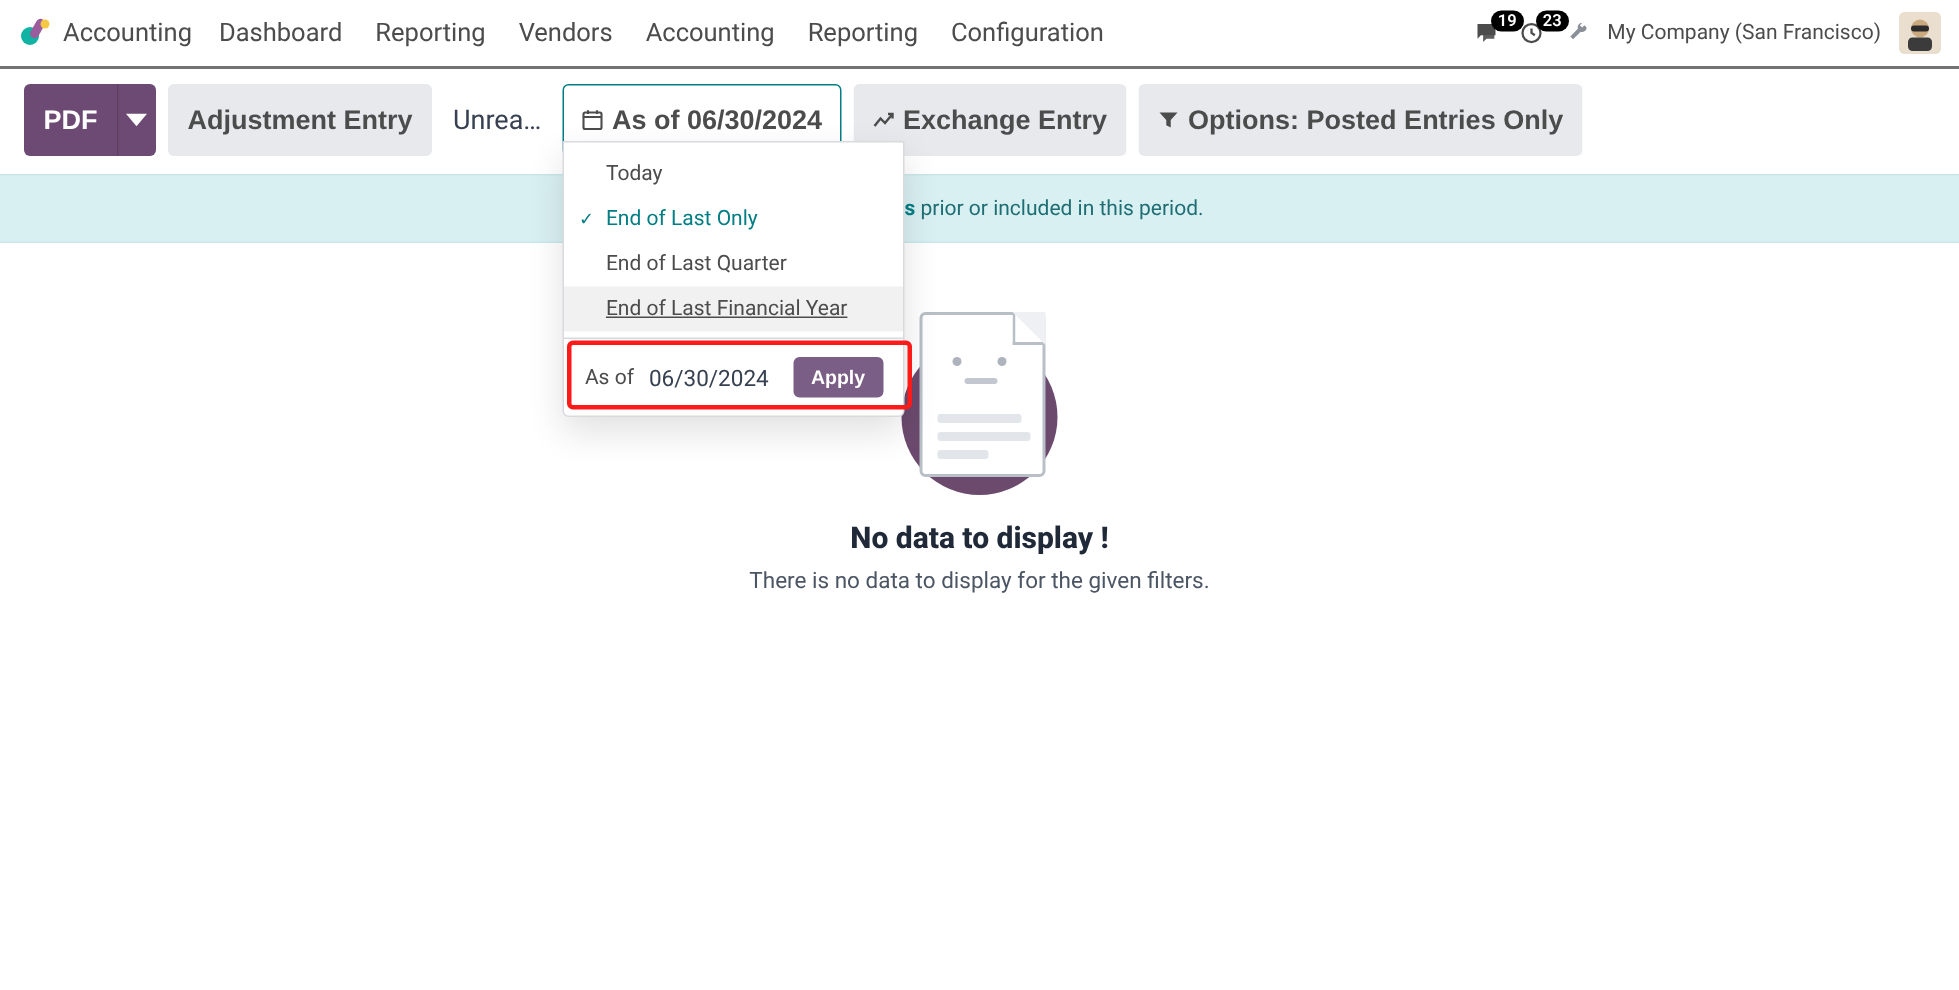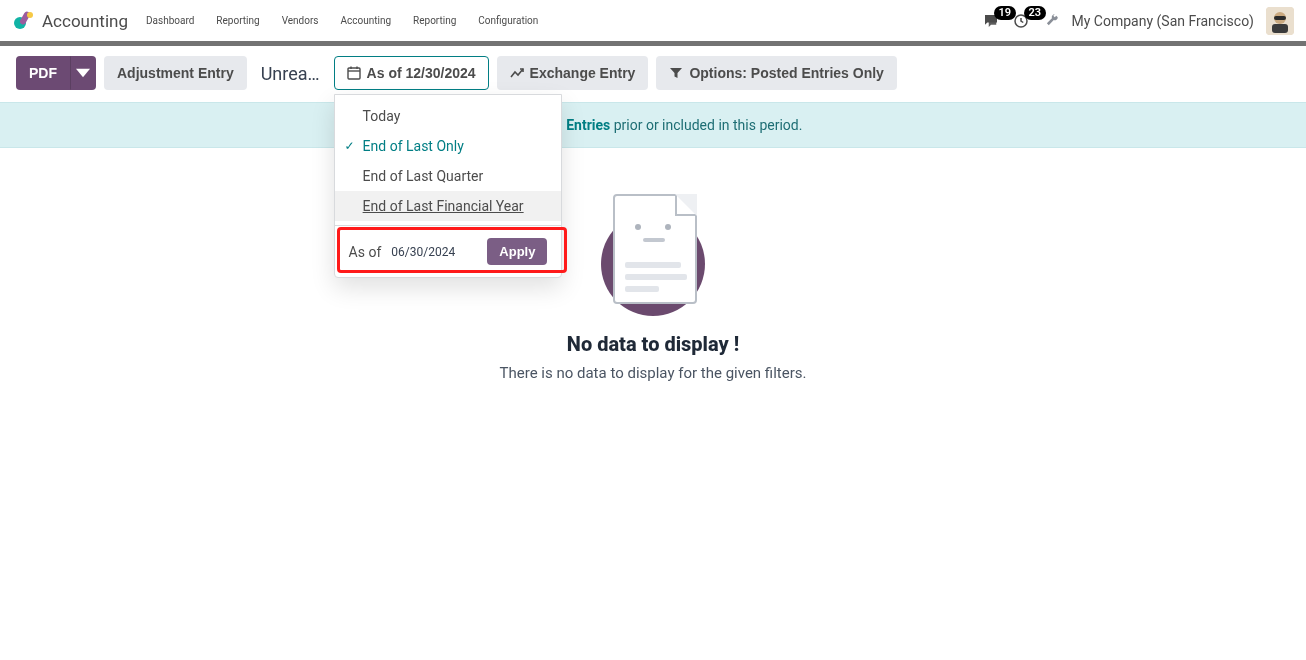--- a/index.html
+++ b/index.html
@@ -13,53 +13,53 @@
     --purple:#71639e;
     --purple-dark:#6b5b95;
     --red:#d9534f;
     --banner:#d9f0f2;
     --link-teal:#017e84;
     --dropdown-bg:#ffffff;
     --hover:#f1f1f1;
   }
   html,body{margin:0;padding:0;font-family:-apple-system,BlinkMacSystemFont,"Segoe UI",Roboto,Helvetica,Arial,sans-serif;color:var(--text);background:#fff;}
   *{box-sizing:border-box;}
-  .topbar{display:flex;align-items:center;height:46px;padding:0 12px;border-bottom:5px solid #737373;}
+  .topbar{display:flex;align-items:center;height:46px;padding:0 12px;border-bottom:2px solid #737373;}
   .logo{display:flex;align-items:center;gap:6px;margin-right:6px;}
   .logo-mark{width:24px;height:24px;position:relative;}
   .logo-mark svg{width:24px;height:24px;}
   .brand{font-size:17px;color:#4c4c4c;margin-right:18px;}
-  .menu{display:flex;gap:22px;font-size:10px;color:#4c4c4c;}
+  .menu{display:flex;gap:22px;font-size:17px;color:#4c4c4c;}
   .menu span{cursor:pointer;white-space:nowrap;}
   .spacer{flex:1;}
   .right{display:flex;align-items:center;gap:12px;font-size:14px;color:#4c4c4c;}
   .badge-wrap{position:relative;display:flex;align-items:center;}
   .badge{position:absolute;top:-6px;left:12px;background:#000000;color:#fff;font-size:11px;font-weight:600;border-radius:9px;padding:1px 5px;line-height:12px;}
   .icon{width:18px;height:18px;color:#6b7280;}
   .avatar{width:28px;height:28px;border-radius:4px;background:#e8d9c7;display:flex;align-items:center;justify-content:center;overflow:hidden;}
   .avatar svg{width:28px;height:28px;}
 
   .toolbar{display:flex;align-items:center;gap:8px;padding:10px 16px 12px 16px;font-size:14px;}
-  .btn{display:inline-flex;align-items:center;gap:6px;height:34px;padding:0 12px;border-radius:4px;border:1px solid transparent;cursor:pointer;font-size:14px;}
+  .btn{display:inline-flex;align-items:center;gap:6px;height:48px;padding:0 12px;border-radius:4px;border:1px solid transparent;cursor:pointer;font-size:18px;}
   .btn-pdf{background:#6c4a73;color:#fff;border-radius:4px 0 0 4px;padding:0 12px;font-weight:600;}
   .btn-caret{background:#6c4a73;color:#fff;border-left:1px solid #5b3f61;border-radius:0 4px 4px 0;width:26px;padding:0;justify-content:center;}
   .btn-gray{background:var(--btn-gray);color:#4c4c4c;font-weight:600;}
   .btn-outline-teal{background:#fff;border:1px solid var(--teal-border);color:#4c4c4c;font-weight:600;}
   .breadcrumb-cut{font-size:18px;color:#374151;max-width:70px;overflow:hidden;text-overflow:ellipsis;white-space:nowrap;margin:0 6px;}
   .dropdown-wrap{position:relative;}
 
   .dropdown{position:absolute;top:38px;left:0;width:228px;background:var(--dropdown-bg);border:1px solid var(--border);border-radius:0 0 4px 4px;box-shadow:0 10px 24px rgba(0,0,0,0.12);padding:6px 0 10px 0;z-index:10;}
   .dropdown .item{display:flex;align-items:center;gap:6px;padding:7px 14px 7px 28px;font-size:14px;color:#4c4c4c;cursor:pointer;position:relative;}
   .dropdown .item.selected::before{content:"✓";position:absolute;left:10px;color:var(--teal);font-size:12px;}
   .dropdown .item.selected{color:var(--teal);}
   .dropdown .item.hovered{background:var(--hover);text-decoration:underline;}
   .dropdown .divider{height:1px;background:var(--border);margin:4px 0 8px 0;}
   .asof-row{display:flex;align-items:center;gap:10px;padding:4px 10px 2px 14px;}
   .asof-row .lbl{color:#4c4c4c;font-size:14px;}
-  .asof-row .val{color:#374151;font-size:12px;min-width:86px;}
+  .asof-row .val{color:#374151;font-size:15px;min-width:86px;}
   .apply{background:#7b5e85;color:#fff;border:none;border-radius:4px;padding:6px 12px;font-weight:600;font-size:13px;cursor:pointer;}
 
   .red-highlight{position:absolute;left:2px;right:-6px;bottom:4px;height:46px;border:3px solid #ff1a1a;border-radius:4px;pointer-events:none;}
 
   .banner{background:var(--banner);color:#1e6e74;font-size:14px;padding:14px 16px;text-align:center;border-top:1px solid #c9e7ea;border-bottom:1px solid #c9e7ea;}
   .banner .link{color:var(--link-teal);font-weight:700;}
 
   .empty{display:flex;flex-direction:column;align-items:center;justify-content:center;margin-top:46px;color:#374151;}
   .empty-illu{position:relative;width:120px;height:120px;margin-bottom:10px;}
   .circle{position:absolute;left:8px;top:18px;width:104px;height:104px;border-radius:50%;background:#6b4a6e;}
@@ -145,21 +145,21 @@
   <span class="breadcrumb-cut">Unrea…</span>
 
   <div class="dropdown-wrap">
     <button class="btn btn-outline-teal">
       <svg class="svg-inline" viewBox="0 0 14 14" fill="#4c4c4c">
           <rect x="1" y="2" width="12" height="11" rx="1" fill="none" stroke="#4c4c4c" stroke-width="1.4"></rect>
           <line x1="1" y1="5" x2="13" y2="5" stroke="#4c4c4c" stroke-width="1.4"></line>
           <line x1="4" y1="0.5" x2="4" y2="3" stroke="#4c4c4c" stroke-width="1.4"></line>
           <line x1="10" y1="0.5" x2="10" y2="3" stroke="#4c4c4c" stroke-width="1.4"></line>
         </svg>
-      <span>As of 12/30/2024</span>
+      <span>As of 06/30/2024</span>
     </button>
 
     <div class="dropdown">
       <div class="item">Today</div>
       <div class="item selected">End of Last Only</div>
       <div class="item">End of Last Quarter</div>
       <div class="item hovered">End of Last Financial Year</div>
       <div class="divider"></div>
       <div class="asof-row">
         <span class="lbl">As of</span>

